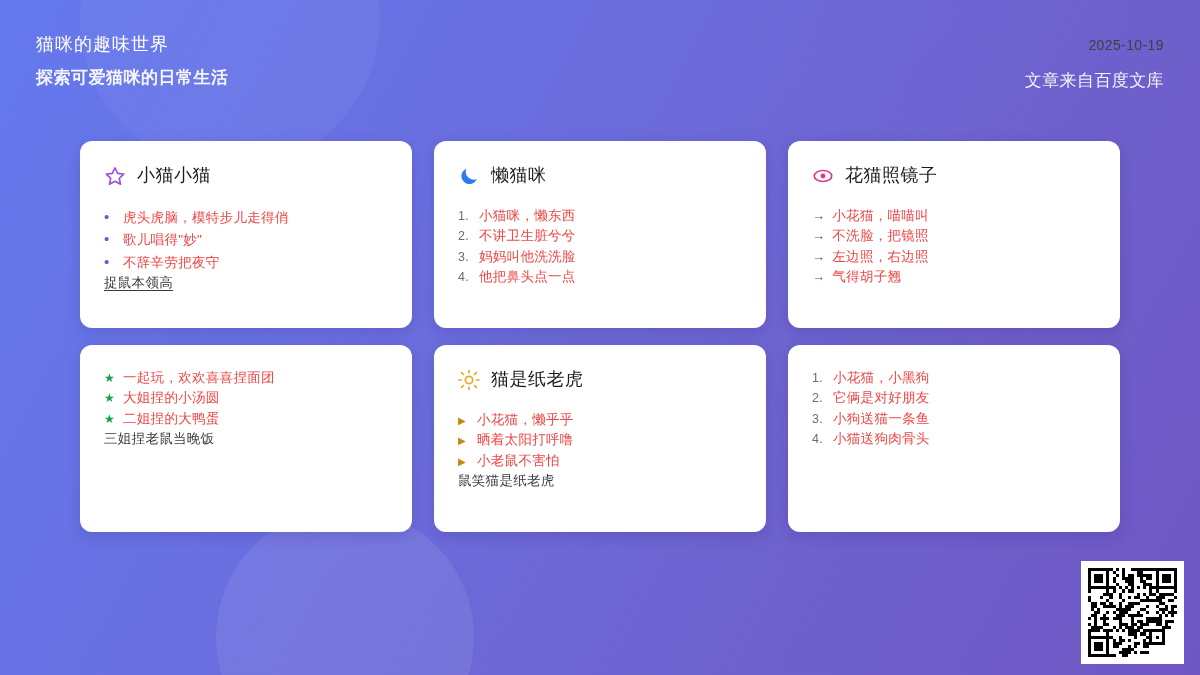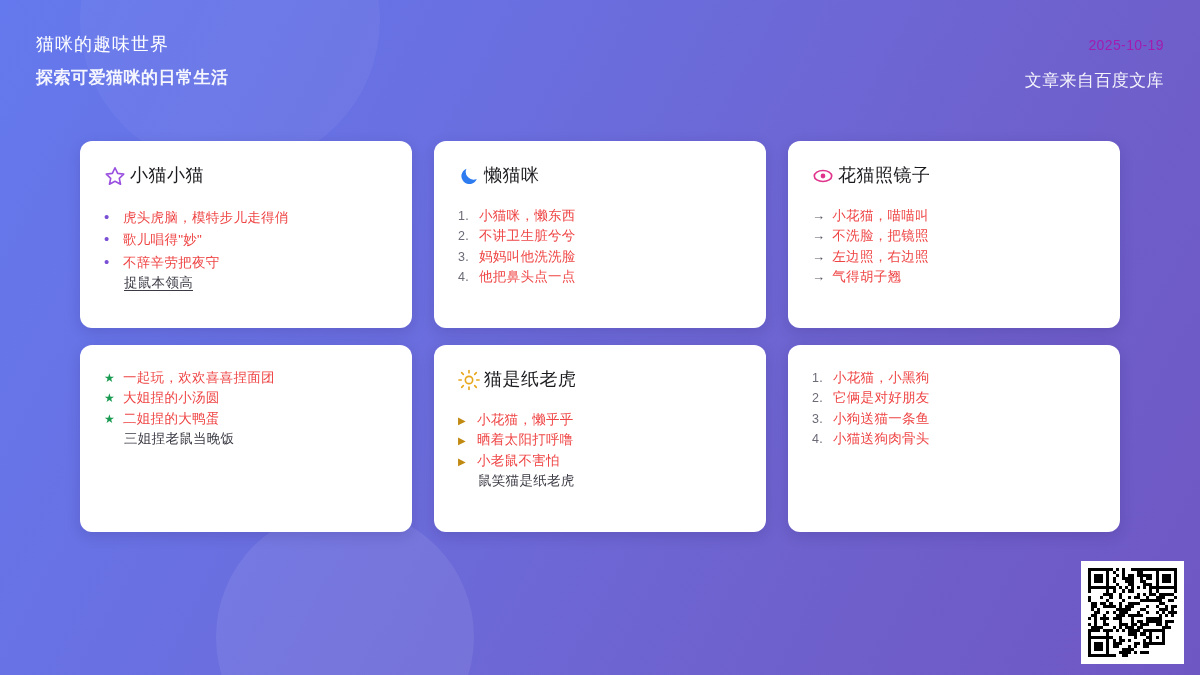--- a/index.html
+++ b/index.html
@@ -57,21 +57,21 @@
     line-height: 1.4;
   }
   .header-right {
     display: flex;
     flex-direction: column;
     align-items: flex-end;
     text-align: right;
     padding-top: 3px;
   }
   .header-date {
-    color: #a21caf;
+    color: #404040;
     font-size: 14px;
     letter-spacing: 0.4px;
     line-height: 1.5;
   }
   .header-source {
     color: rgba(255,255,255,0.92);
     font-size: 17px;
     letter-spacing: 0.4px;
     margin-top: 12px;
     line-height: 1.5;
@@ -96,21 +96,21 @@
     padding: 22px 24px 18px 24px;
     box-shadow: 0 4px 14px rgba(40, 20, 90, 0.16);
     display: flex;
     flex-direction: column;
     overflow: hidden;
   }
 
   .card-head {
     display: flex;
     align-items: center;
-    gap: 4px;
+    gap: 11px;
     margin-bottom: 16px;
     min-height: 26px;
   }
   .card-icon {
     width: 22px; height: 22px;
     flex: 0 0 22px;
     display: flex; align-items: center; justify-content: center;
   }
   .card-icon svg { display: block; }
   .card-title {
@@ -146,21 +146,20 @@
   .marker.tri { color: #c08a12; font-size: 10px; }
   .item-text { color: #ef4444; }
 
   .card-footer {
     font-size: 13.5px;
     color: #3a3a44;
     letter-spacing: 0.3px;
     padding-top: 3.5px;
     line-height: 1.0;
     align-self: flex-start;
-    margin-left: 20px;
   }
   .card-footer.underlined { text-decoration: underline; text-underline-offset: 3px; }
 
   
   .qr-box {
     position: absolute;
     left: 1081px; top: 561px;
     width: 103px; height: 103px;
     background: #ffffff;
     padding: 7px;

